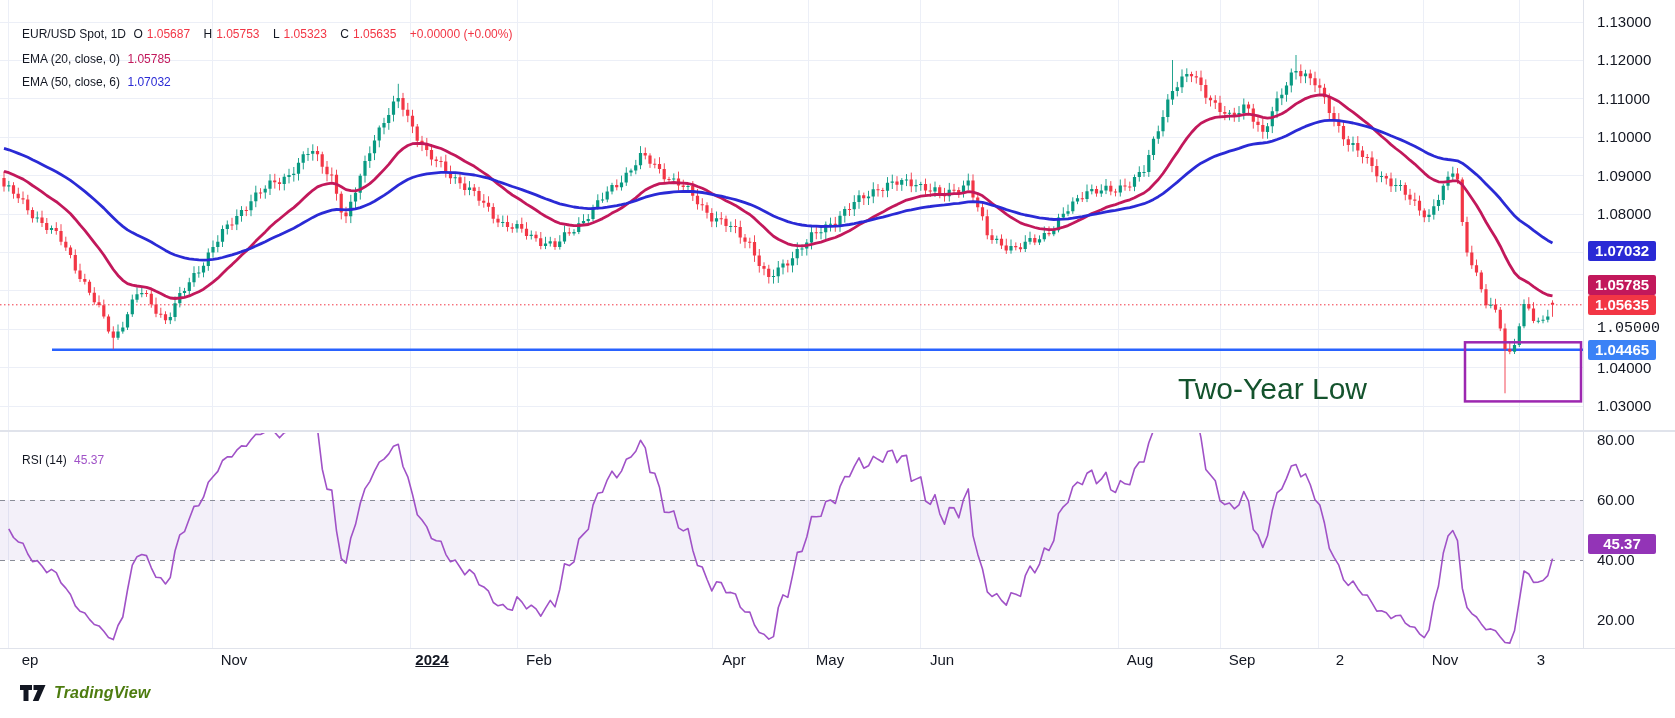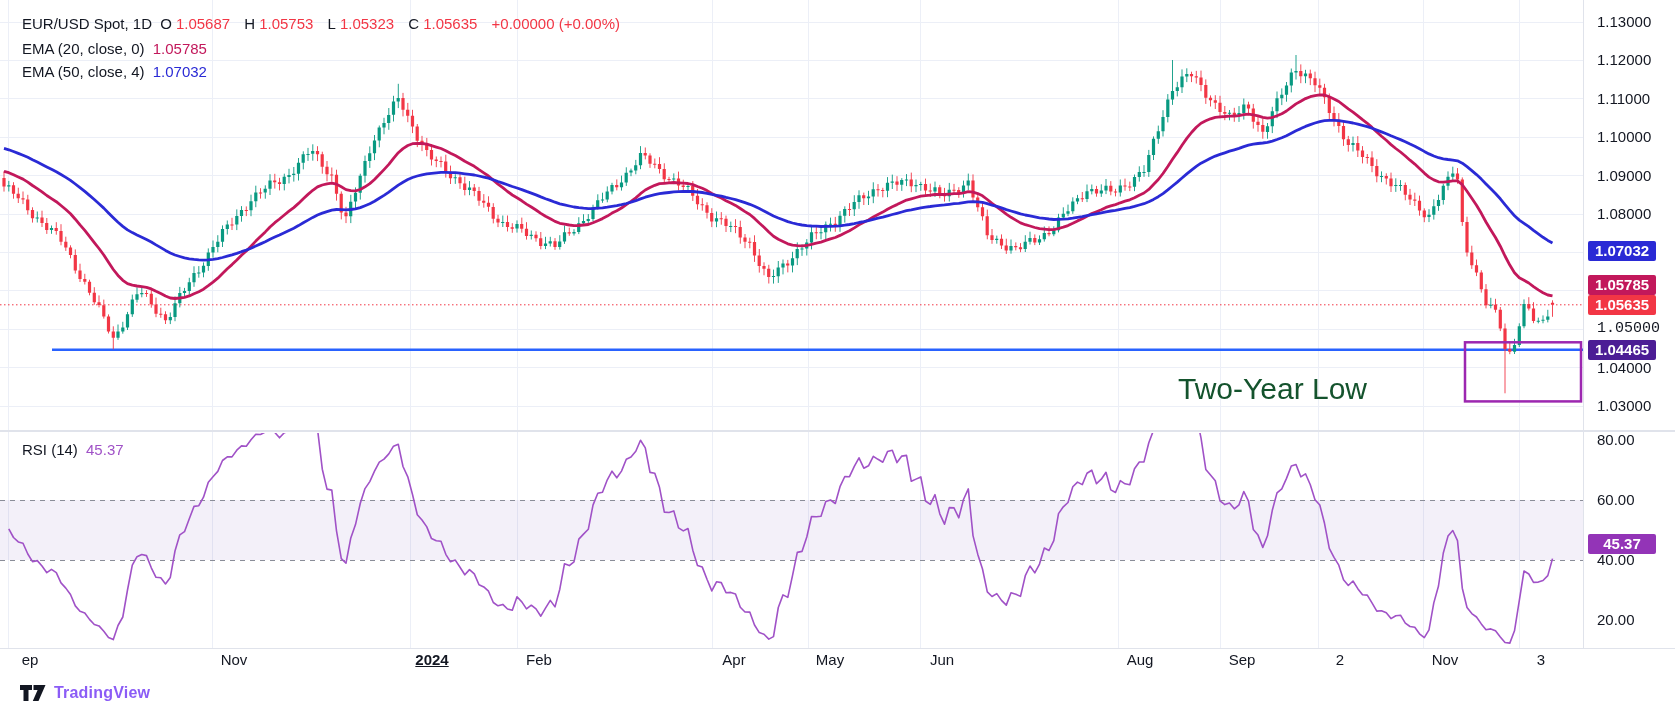--- a/index.html
+++ b/index.html
@@ -1,33 +1,33 @@
 <!DOCTYPE html>
 <html><head>
 <meta charset="utf-8">
 <style>
   html,body{margin:0;padding:0;background:#ffffff;}
   body{font-family:"Liberation Sans",sans-serif;color:#131722;}
   #app{position:relative;width:1675px;height:718px;background:#fff;overflow:hidden;}
   #chart-svg{position:absolute;left:0;top:0;}
-  .legend{position:absolute;left:22px;font-size:15px;white-space:nowrap;z-index:5;}
+  .legend{position:absolute;left:22px;font-size:12px;white-space:nowrap;z-index:5;margin-top:12px;}
   .legend span{margin-right:4px;}
   .lg-title{font-weight:500;margin-right:10px;}
   .red-val{color:#f23645;}
   .ema20-val{color:#c2185b;}
   .ema50-val{color:#2a2ad5;}
   .rsi-val{color:#a052c7;}
   .axis-label{position:absolute;left:1597px;font-size:15px;color:#131722;line-height:18px;}
   .axis-badge{position:absolute;left:1588px;width:68px;height:20px;border-radius:2px;
     color:#fff;font-size:15px;font-weight:700;text-align:center;line-height:20px;z-index:6;}
   .time-label{position:absolute;top:651px;transform:translateX(-50%);font-size:15px;color:#131722;padding-left:44px;}
   .time-label.bold{font-weight:700;}
   #annotation{position:absolute;left:1178px;top:372px;font-size:30px;color:#14532d;z-index:4;}
   #footer{position:absolute;left:20px;top:684px;display:flex;align-items:center;gap:8px;}
-  #footer .brand-text{font-size:16px;font-weight:600;color:#8b5cf6;letter-spacing:.2px;}
+  #footer .brand-text{font-size:16px;font-weight:600;color:#4d7c0f;letter-spacing:.2px;font-style:italic;}
   .gutter{position:absolute;z-index:3;}
 </style>
 </head>
 <body>
 
 <div id="app">
 
   <svg id="chart-svg" width="1675" height="718">
       <defs>
         <clipPath id="pclip">
@@ -96,21 +96,21 @@
     <span style="margin-left:6px;">C</span><span class="red-val">1.05635</span>
     <span class="red-val" style="margin-left:6px;">+0.00000 (+0.00%)</span>
   </div>
 
   <div class="legend" style="top:40px;">
     <span>EMA (20, close, 0)</span>
     <span class="ema20-val">1.05785</span>
   </div>
 
   <div class="legend" style="top:63px;">
-    <span>EMA (50, close, 4)</span>
+    <span>EMA (50, close, 6)</span>
     <span class="ema50-val">1.07032</span>
   </div>
 
   <div class="legend" style="top:441px;">
     <span>RSI (14)</span>
     <span class="rsi-val">45.37</span>
   </div>
 
   <div id="annotation">Two-Year Low</div>
 
@@ -134,21 +134,21 @@
     <div class="axis-label" style="top: 320.2px; font-family: Liberation Mono, monospace;">1.05000</div>
     <div class="axis-label" style="top: 358.6px;">1.04000</div>
     <div class="axis-label" style="top: 397px;">1.03000</div>
     <div class="axis-label" style="top: 431px;">80.00</div>
     <div class="axis-label" style="top: 491px;">60.00</div>
     <div class="axis-label" style="top: 551px;">40.00</div>
     <div class="axis-label" style="top: 611px;">20.00</div>
     <div class="axis-badge" style="top: 241.171px; background: rgb(42, 42, 213);">1.07032</div>
     <div class="axis-badge" style="top: 274.816px; background: rgb(194, 24, 91);">1.05785</div>
     <div class="axis-badge" style="top: 294.816px; background: rgb(242, 54, 69);">1.05635</div>
-    <div class="axis-badge" style="top: 339.744px; background: #4c1d95;">1.04465</div>
+    <div class="axis-badge" style="top: 339.744px; background: #3b82f6;">1.04465</div>
     <div class="axis-badge" style="top: 533.89px; background: rgb(147, 52, 183);">45.37</div>
     <div class="time-label" style="left: 8px;">ep</div>
     <div class="time-label" style="left: 212px;">Nov</div>
     <div class="time-label bold" style="left: 410px; text-decoration: underline;">2024</div>
     <div class="time-label" style="left: 517px;">Feb</div>
     <div class="time-label" style="left: 712px;">Apr</div>
     <div class="time-label" style="left: 808px;">May</div>
     <div class="time-label" style="left: 920px;">Jun</div>
     <div class="time-label" style="left: 1118px;">Aug</div>
     <div class="time-label" style="left: 1220px;">Sep</div>

